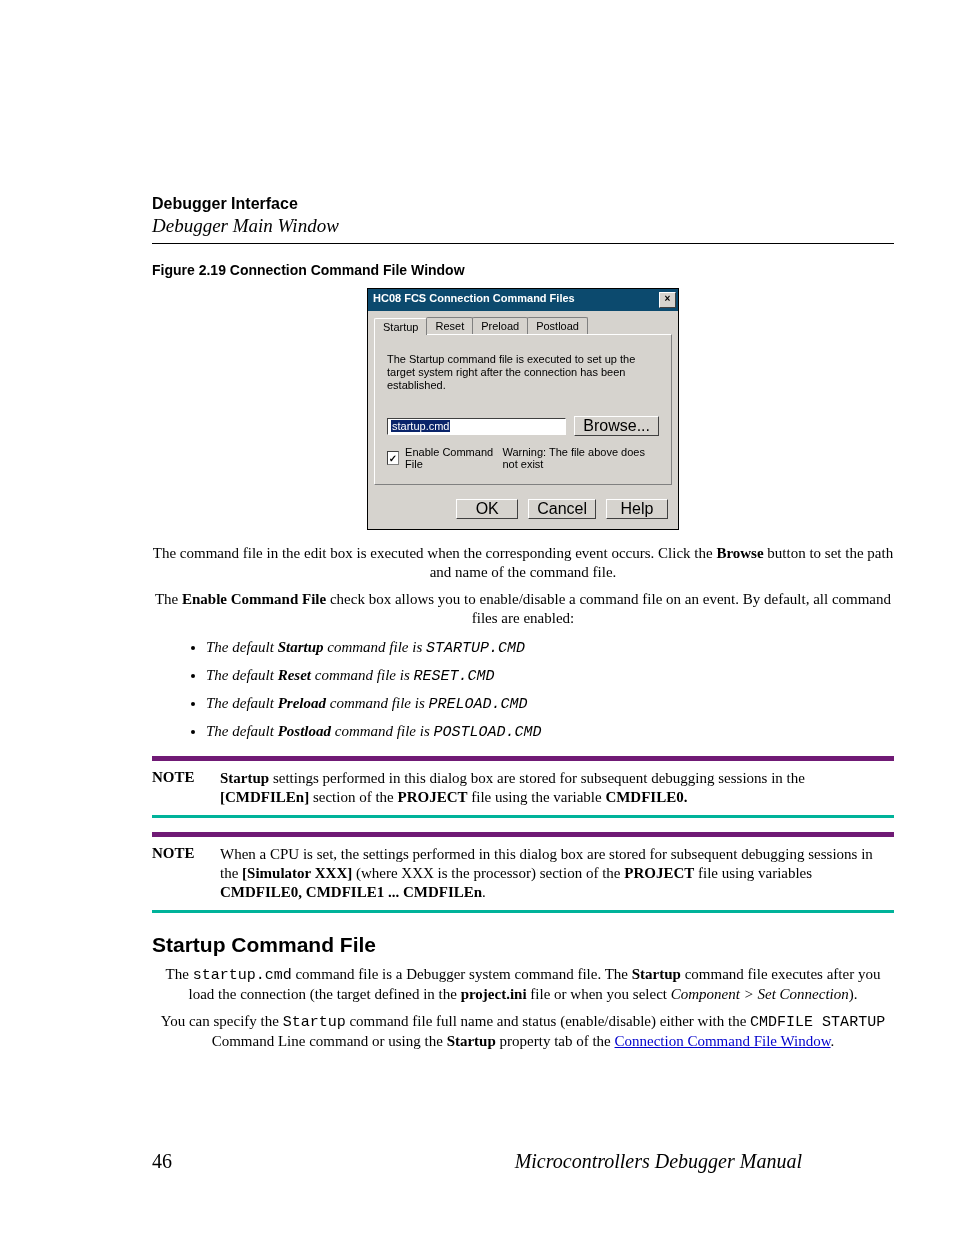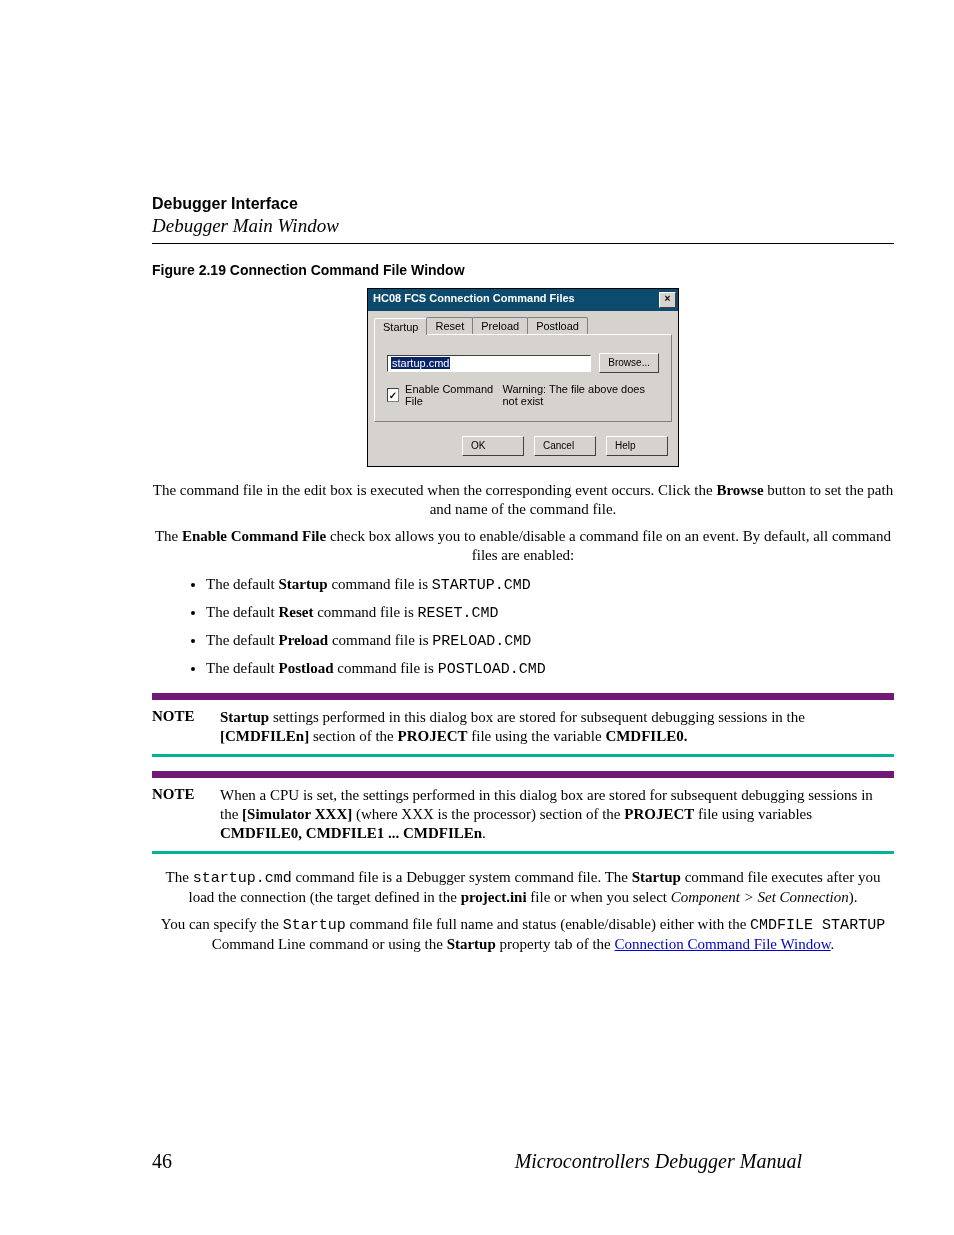--- a/index.html
+++ b/index.html
@@ -137,23 +137,23 @@
     font-size: 11px;
   }
   .winbtn {
     height: 20px;
     padding: 0 8px;
     background: #d6d3ce;
     border: 1px solid #fff;
     border-right-color: #404040;
     border-bottom-color: #404040;
     font-family: Tahoma, Arial, sans-serif;
-    font-size: 10px;
+    font-size: 16px;
     line-height: 18px;
-    text-align: left;
+    text-align: center;
     min-width: 50px;
     box-sizing: border-box;
   }
   .checkrow {
     display: flex;
     align-items: center;
     font-size: 11px;
     gap: 6px;
   }
   .checkbox {
@@ -180,33 +180,34 @@
   
   p.body {
     font-size: 15px;
     line-height: 19px;
     margin: 8px 0;
     text-align: center;
   }
   ul.bullets {
     margin: 6px 0 12px 0;
     padding-left: 54px;
+    font-style: italic;
   }
   ul.bullets li {
     font-size: 15px;
     line-height: 22px;
     margin: 4px 0;
   }
   code, .mono {
     font-family: "Courier New", Courier, monospace;
     font-size: 15px;
   }
 
   .note-block {
-    border-top: 7px solid #701a75;
+    border-top: 5px solid #701a75;
     border-bottom: 3px solid #00b39a;
     padding: 8px 0;
     margin: 8px 0 14px 0;
   }
   .note-row { display: flex; }
   .note-label {
     font-weight: bold;
     width: 68px;
     flex: none;
     font-size: 15px;
@@ -255,20 +256,21 @@
         <span class="t-text">HC08 FCS Connection Command Files</span>
         <span class="closebox">×</span>
       </div>
       <div class="tabs">
         <div class="tab active">Startup</div>
         <div class="tab">Reset</div>
         <div class="tab">Preload</div>
         <div class="tab">Postload</div>
       </div>
       <div class="tabbody">
+        <div class="desc">The Startup command file is executed to set up the target system right after the connection has been established.</div>
         <div class="filerow">
           <div class="textbox">
             <span class="sel">startup.cmd</span>
           </div>
           <div class="winbtn">Browse...</div>
         </div>
         <div class="checkrow">
           <span class="checkbox">✓</span>
           <span>Enable Command File</span>
           <span class="warn">Warning: The file above does not exist</span>
@@ -307,20 +309,21 @@
 
   <div class="note-block">
     <div class="note-row">
       <div class="note-label">NOTE</div>
       <div class="note-text">
         <span>When a CPU is set, the settings performed in this dialog box are stored for subsequent debugging sessions in the </span><b>[Simulator XXX]</b><span> (where XXX is the processor) section of the </span><b>PROJECT</b><span> file using variables </span><b>CMDFILE0, CMDFILE1 ... CMDFILEn</b><span>.</span>
       </div>
     </div>
   </div>
 
+  <h2 class="section">Startup Command File</h2>
 
   <p class="body">
     <span>The </span><code>startup.cmd</code><span> command file is a Debugger system command file. The </span><b>Startup</b><span> command file executes after you load the connection (the target defined in the </span><b>project.ini</b><span> file or when you select </span><i>Component &gt; Set Connection</i><span>).</span>
   </p>
 
   <p class="body">
     <span>You can specify the </span><code>Startup</code><span> command file full name and status (enable/disable) either with the </span><code>CMDFILE STARTUP</code><span> Command Line command or using the </span><b>Startup</b><span> property tab of the </span><a class="link">Connection Command File Window</a><span>.</span>
   </p>
 
   <div class="footer">

